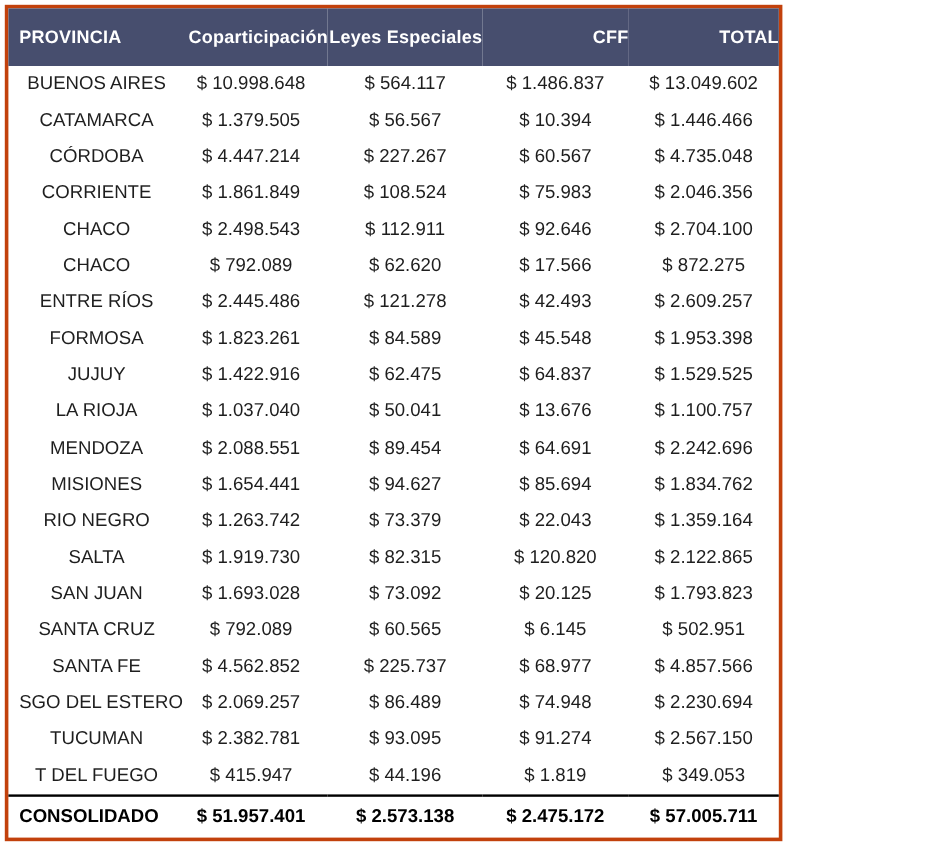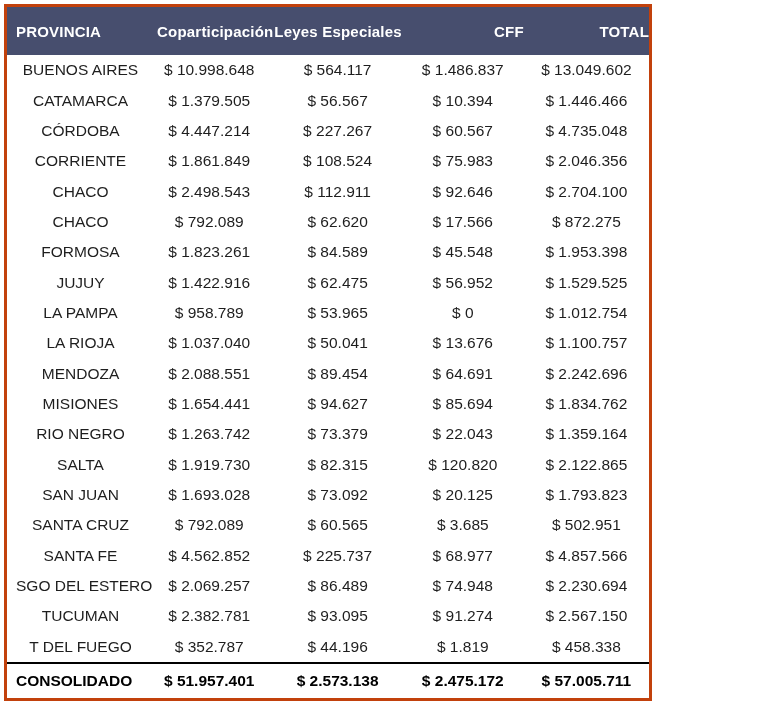--- a/index.html
+++ b/index.html
@@ -132,39 +132,39 @@
           <td class="value-cell">$ 2.704.100</td>
         </tr>
         <tr>
           <td class="province-cell">CHACO</td>
           <td class="value-cell">$ 792.089</td>
           <td class="value-cell">$ 62.620</td>
           <td class="value-cell">$ 17.566</td>
           <td class="value-cell">$ 872.275</td>
         </tr>
         <tr>
+          <td class="province-cell">ENTRE RÍOS</td>
+          <td class="value-cell">$ 2.445.486</td>
+          <td class="value-cell">$ 121.278</td>
+          <td class="value-cell">$ 42.493</td>
+          <td class="value-cell">$ 2.609.257</td>
+        </tr>
+        <tr>
           <td class="province-cell">FORMOSA</td>
           <td class="value-cell">$ 1.823.261</td>
           <td class="value-cell">$ 84.589</td>
           <td class="value-cell">$ 45.548</td>
           <td class="value-cell">$ 1.953.398</td>
         </tr>
         <tr>
           <td class="province-cell">JUJUY</td>
           <td class="value-cell">$ 1.422.916</td>
           <td class="value-cell">$ 62.475</td>
-          <td class="value-cell">$ 56.952</td>
+          <td class="value-cell">$ 64.837</td>
           <td class="value-cell">$ 1.529.525</td>
-        </tr>
-        <tr>
-          <td class="province-cell">LA PAMPA</td>
-          <td class="value-cell">$ 958.789</td>
-          <td class="value-cell">$ 53.965</td>
-          <td class="value-cell">$ 0</td>
-          <td class="value-cell">$ 1.012.754</td>
         </tr>
         <tr>
           <td class="province-cell">LA RIOJA</td>
           <td class="value-cell">$ 1.037.040</td>
           <td class="value-cell">$ 50.041</td>
           <td class="value-cell">$ 13.676</td>
           <td class="value-cell">$ 1.100.757</td>
         </tr>
         <tr>
           <td class="province-cell">MENDOZA</td>
@@ -198,21 +198,21 @@
           <td class="province-cell">SAN JUAN</td>
           <td class="value-cell">$ 1.693.028</td>
           <td class="value-cell">$ 73.092</td>
           <td class="value-cell">$ 20.125</td>
           <td class="value-cell">$ 1.793.823</td>
         </tr>
         <tr>
           <td class="province-cell">SANTA CRUZ</td>
           <td class="value-cell">$ 792.089</td>
           <td class="value-cell">$ 60.565</td>
-          <td class="value-cell">$ 3.685</td>
+          <td class="value-cell">$ 6.145</td>
           <td class="value-cell">$ 502.951</td>
         </tr>
         <tr>
           <td class="province-cell">SANTA FE</td>
           <td class="value-cell">$ 4.562.852</td>
           <td class="value-cell">$ 225.737</td>
           <td class="value-cell">$ 68.977</td>
           <td class="value-cell">$ 4.857.566</td>
         </tr>
         <tr>
@@ -224,24 +224,24 @@
         </tr>
         <tr>
           <td class="province-cell">TUCUMAN</td>
           <td class="value-cell">$ 2.382.781</td>
           <td class="value-cell">$ 93.095</td>
           <td class="value-cell">$ 91.274</td>
           <td class="value-cell">$ 2.567.150</td>
         </tr>
         <tr>
           <td class="province-cell">T DEL FUEGO</td>
-          <td class="value-cell">$ 352.787</td>
+          <td class="value-cell">$ 415.947</td>
           <td class="value-cell">$ 44.196</td>
           <td class="value-cell">$ 1.819</td>
-          <td class="value-cell">$ 458.338</td>
+          <td class="value-cell">$ 349.053</td>
         </tr>
       </tbody>
     <tfoot>
       <tr>
         <td class="province-cell">CONSOLIDADO</td>
         <td>$ 51.957.401</td>
         <td>$ 2.573.138</td>
         <td>$ 2.475.172</td>
         <td>$ 57.005.711</td>
       </tr>

